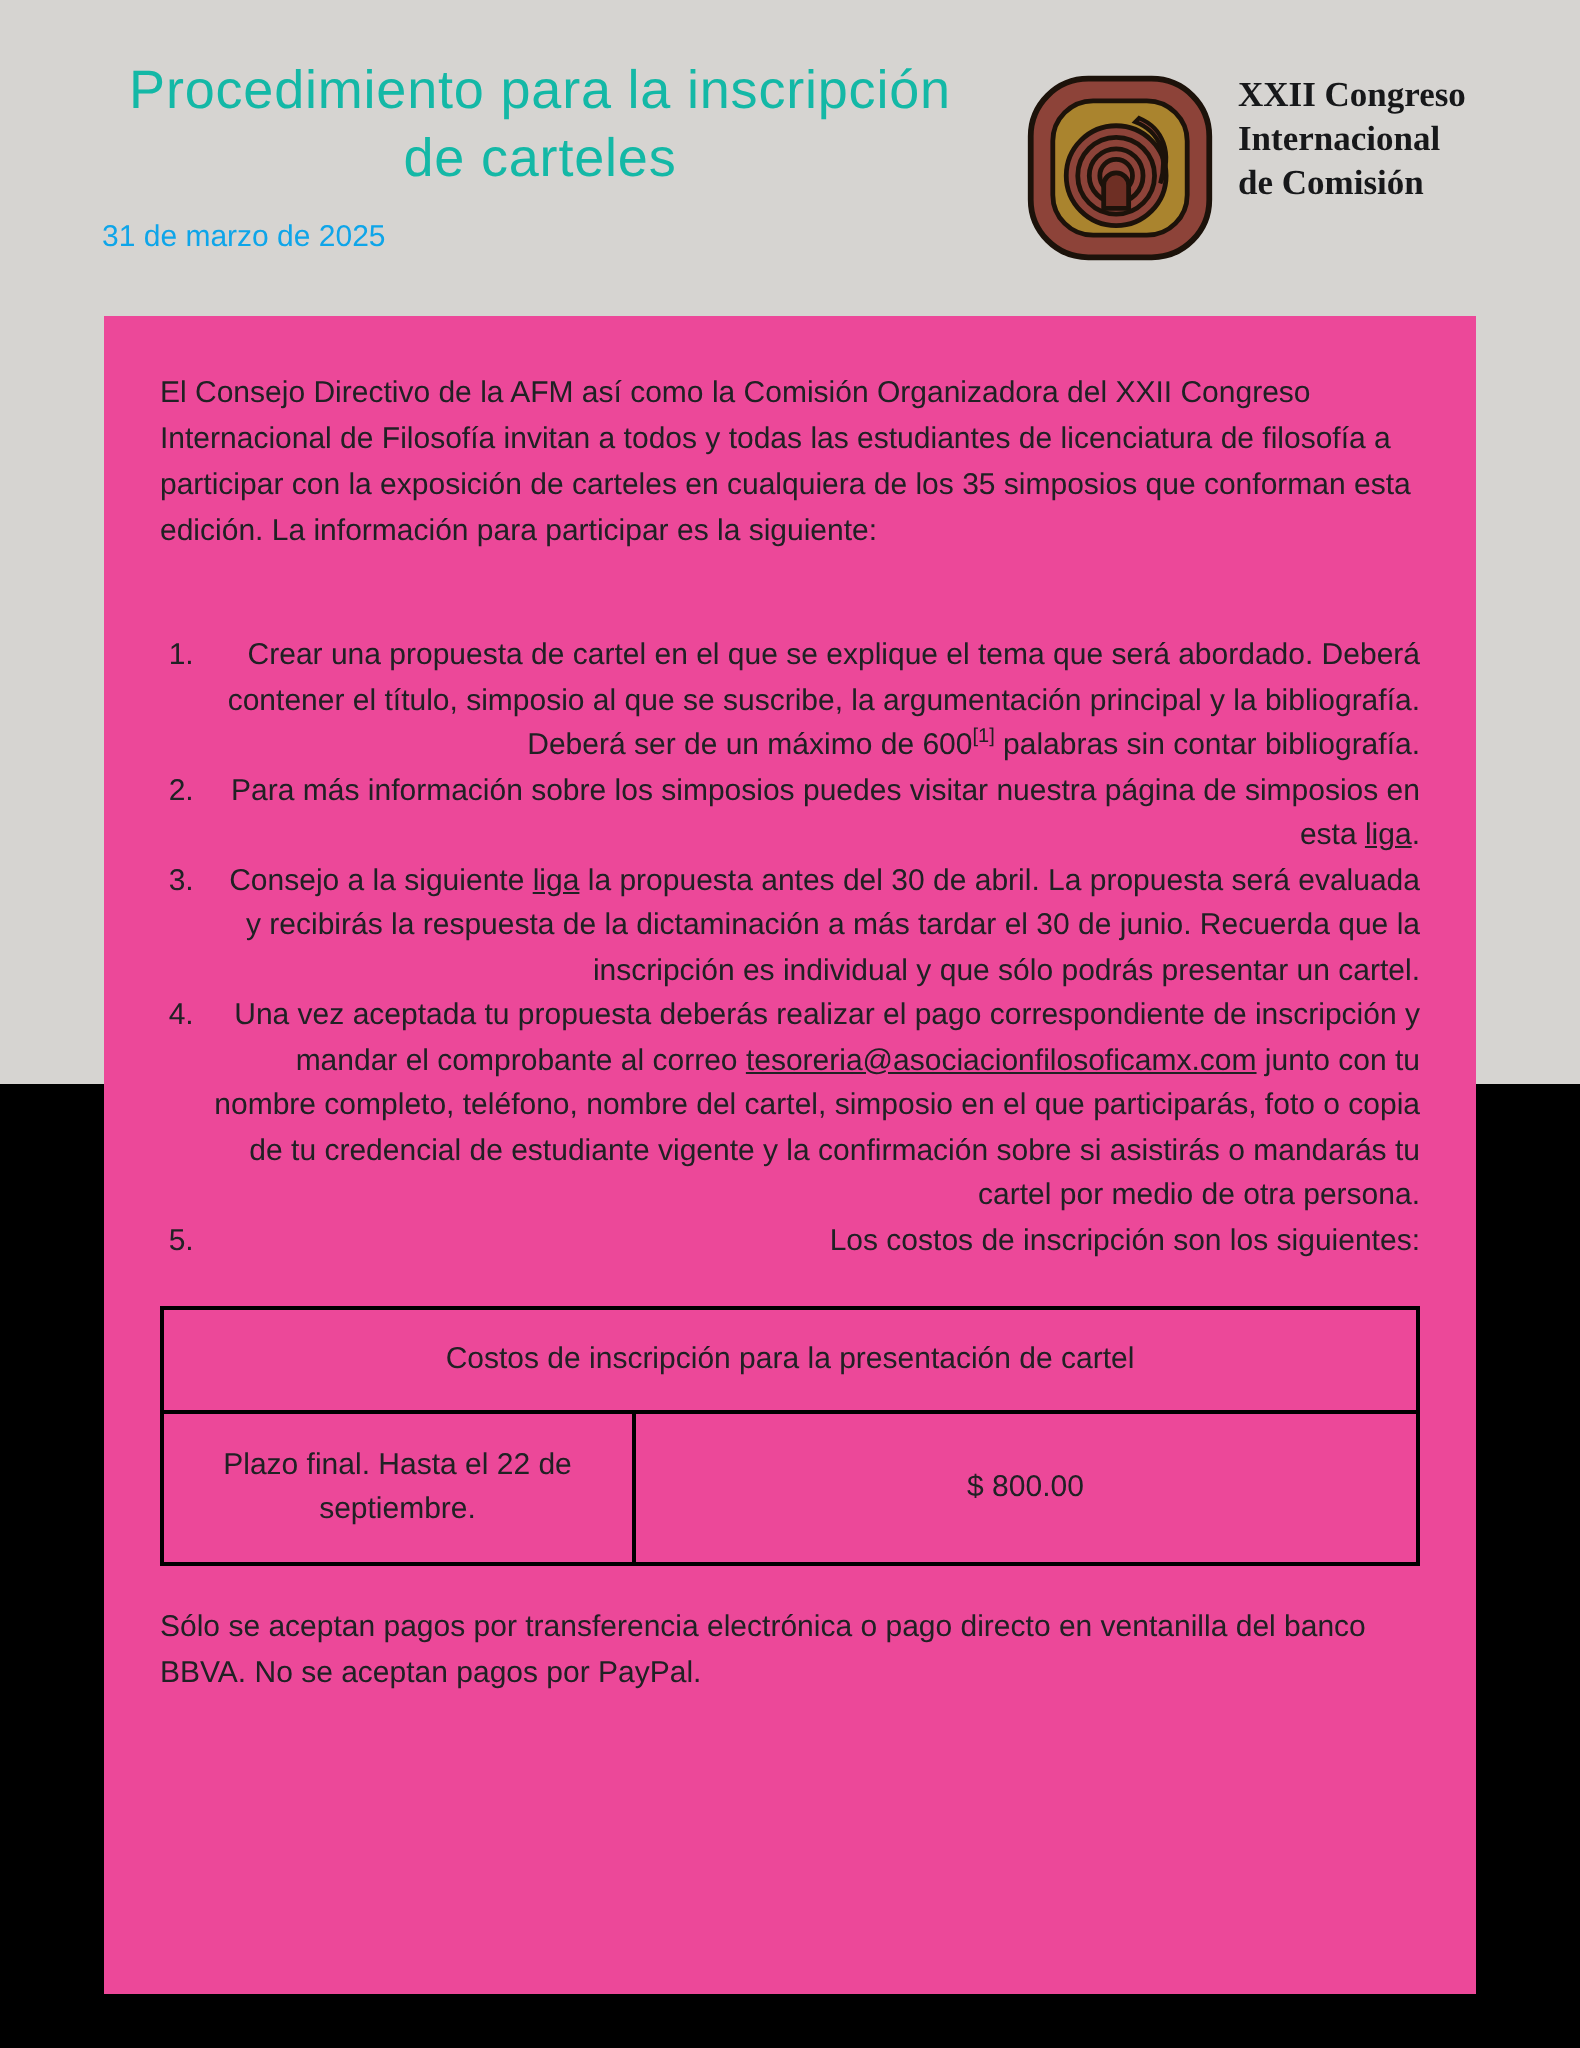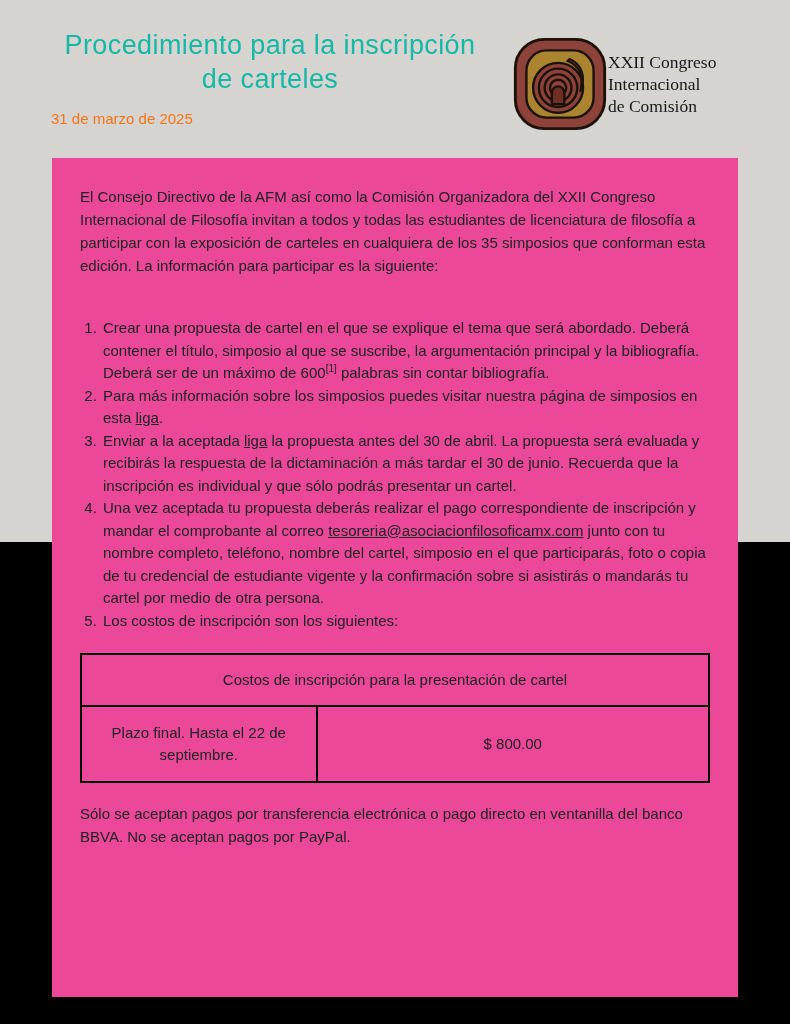--- a/index.html
+++ b/index.html
@@ -23,25 +23,25 @@
     position: absolute; left: 50px; top: 28px;
     width: 440px;
     margin: 0;
     font-size: 27px; line-height: 34px; font-weight: 400;
     letter-spacing: 0.4px;
     color: #14b8a6;
     text-align: center;
   }
   .page-date {
     position: absolute; left: 51px; top: 110px;
-    font-size: 15px; color: #f97316;
+    font-size: 15px; color: #0ea5e9;
   }
   .brand {
     position: absolute; left: 512px; top: 36px;
-    display: flex; align-items: center; 
+    display: flex; gap: 11px; font-weight: bold;
   }
   .brand svg { width: 96px; height: 96px; display: block; }
   .brand-text {
     font-family: "Liberation Serif", serif;
     font-size: 17.5px; line-height: 22px;
     color: #17181a;
   }
   
   .card {
     position: absolute; left: 52px; top: 158px;
@@ -50,21 +50,21 @@
     padding: 27px 28px 0 28px;
     font-size: 15px;
     color: #202124;
   }
   .intro { margin: 0; line-height: 23px; }
   ol.instructions {
     margin: 40px 0 0 0;
     padding-left: 21px;
     line-height: 22.5px;
   }
-  ol.instructions li { padding-left: 2px; }
+  ol.instructions li { padding-left: 2px; text-align: right; }
   ol.instructions sup { font-size: 10px; line-height: 0; }
   .doc-link { color: inherit; text-decoration: underline; }
   
   table.costs {
     width: 100%;
     margin-top: 21px;
     border-collapse: collapse;
     font-size: 15px;
   }
   table.costs th, table.costs td {
@@ -108,21 +108,21 @@
     </div>
   </div>
 </header>
 
 <main class="card">
   <p class="intro">El Consejo Directivo de la AFM así como la Comisión Organizadora del XXII Congreso Internacional de Filosofía invitan a todos y todas las estudiantes de licenciatura de filosofía a participar con la exposición de carteles en cualquiera de los 35 simposios que conforman esta edición. La información para participar es la siguiente:</p>
 
   <ol class="instructions">
       <li><span>Crear una propuesta de cartel en el que se explique el tema que será abordado. Deberá contener el título, simposio al que se suscribe, la argumentación principal y la bibliografía. Deberá ser de un máximo de 600</span><sup>[1]</sup><span> palabras sin contar bibliografía.</span></li>
       <li><span>Para más información sobre los simposios puedes visitar nuestra página de simposios en esta </span><a href="#" class="doc-link">liga</a><span>.</span></li>
-      <li><span>Enviar a la aceptada </span><a href="#" class="doc-link">liga</a><span> la propuesta antes del 30 de abril. La propuesta será evaluada y recibirás la respuesta de la dictaminación a más tardar el 30 de junio. Recuerda que la inscripción es individual y que sólo podrás presentar un cartel.</span></li>
+      <li><span>Consejo a la siguiente </span><a href="#" class="doc-link">liga</a><span> la propuesta antes del 30 de abril. La propuesta será evaluada y recibirás la respuesta de la dictaminación a más tardar el 30 de junio. Recuerda que la inscripción es individual y que sólo podrás presentar un cartel.</span></li>
       <li><span>Una vez aceptada tu propuesta deberás realizar el pago correspondiente de inscripción y mandar el comprobante al correo </span><a href="#" class="doc-link">tesoreria@asociacionfilosoficamx.com</a><span> junto con tu nombre completo, teléfono, nombre del cartel, simposio en el que participarás, foto o copia de tu credencial de estudiante vigente y la confirmación sobre si asistirás o mandarás tu cartel por medio de otra persona.</span></li>
       <li><span>Los costos de inscripción son los siguientes:</span></li>
     </ol>
 
   <table class="costs">
     <thead>
       <tr>
         <th colspan="2">Costos de inscripción para la presentación de cartel</th>
       </tr>
     </thead>

